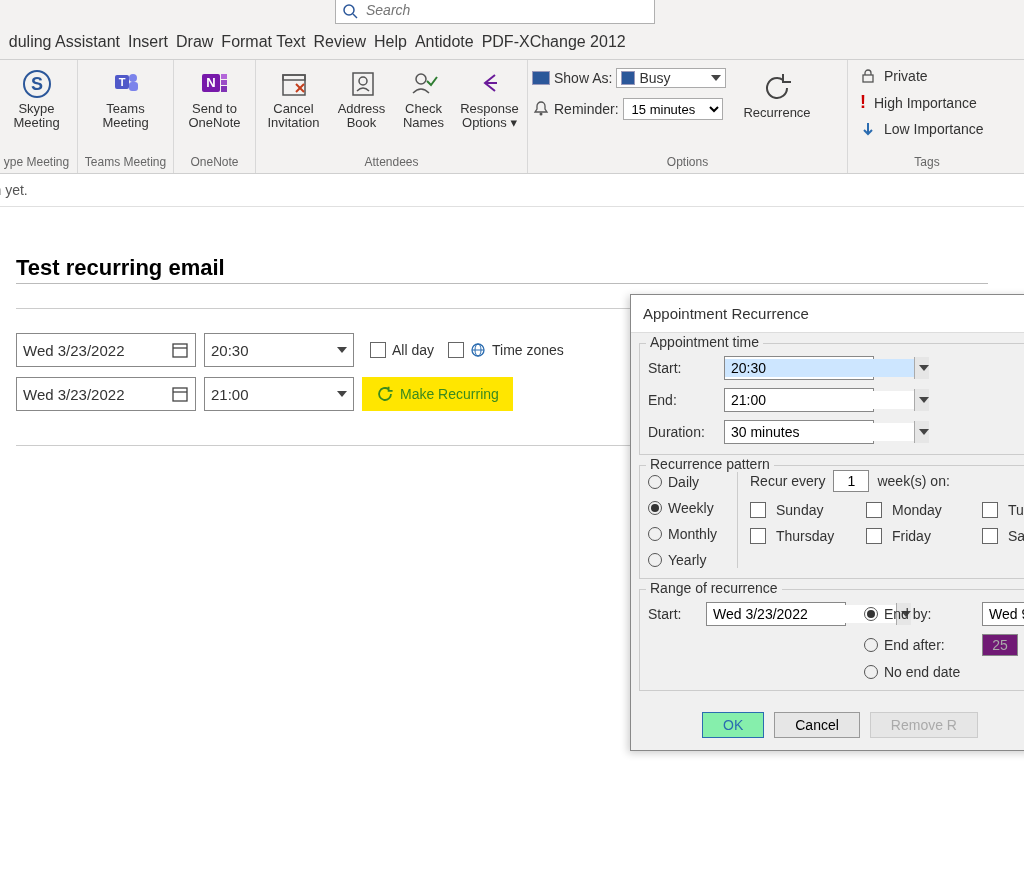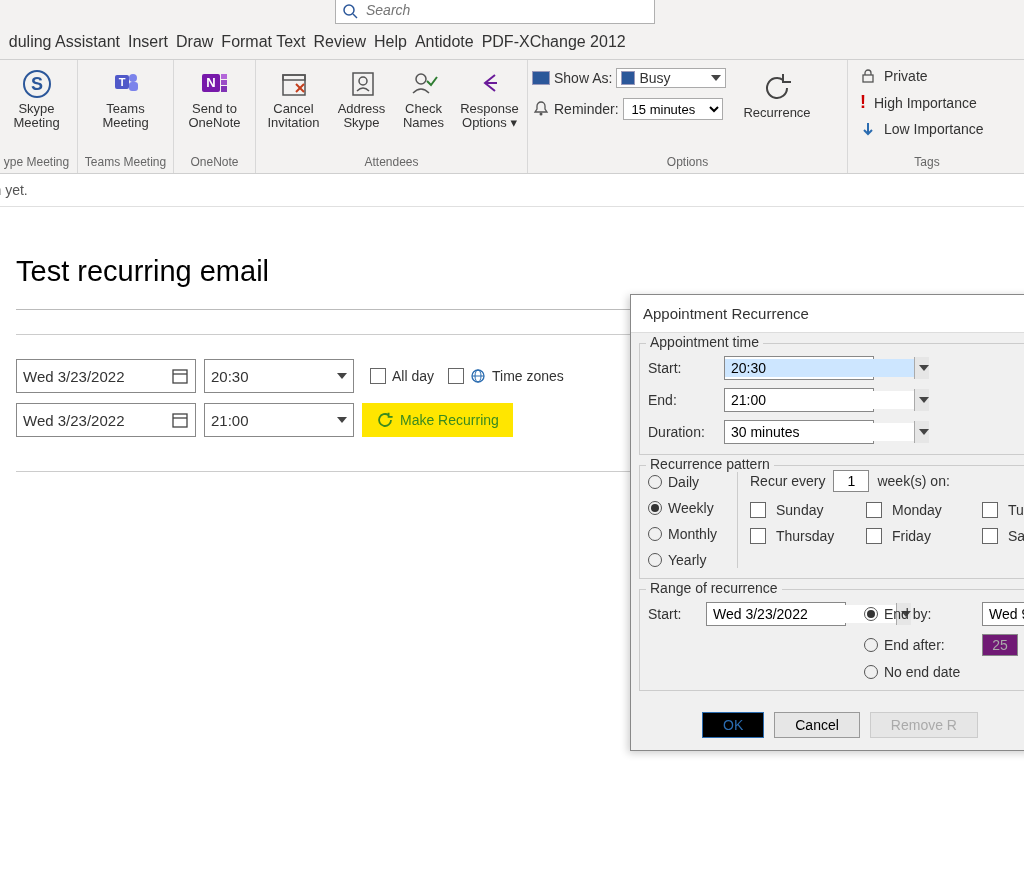--- a/index.html
+++ b/index.html
@@ -28,21 +28,21 @@
   .busybox { display:inline-flex; align-items:center; gap:4px; border:1px solid #aaa; padding:1px 4px; background:#fff;}
   .busyswatch { width:14px; height:14px; background:#2b579a; display:inline-block; border:1px solid #99b;}
   .tags-col { display:flex; flex-direction: column; gap:8px; padding:6px 8px 0 8px; font-size:14px; width:150px;}
   .trow { display:flex; align-items:center; gap:8px; cursor:pointer;}
 
   .status { padding: 8px 0 8px 0; color:#555; font-size:14px; border-bottom:1px solid #e0e0e0;}
   .status span { margin-left:-54px; }
 
   
   .main { padding: 10px 16px; }
-  .title-input { font-size: 29px; font-weight: 400; border:none; border-bottom:1px solid #bbb; width: 98%; padding: 10px 0 21px 0; outline: none;}
+  .title-input { font-size: 22px; font-weight: 700; border:none; border-bottom:1px solid #bbb; width: 98%; padding: 10px 0 2px 0; outline: none;}
   .hr { border-bottom:1px solid #ccc; height: 1px; margin: 24px 0;}
   .dt-grid { display: grid; grid-template-columns: 180px 150px auto; gap: 10px 8px; align-items: center; margin-top: 6px;}
   .datebox, .timebox { border:1px solid #888; height: 34px; display:flex; align-items:center; padding: 0 6px; background:#fff;}
   .datebox .dtxt, .timebox .ttxt { flex:1; font-size:15px;}
   .caret-down { width:0; height:0; border-left:5px solid transparent; border-right:5px solid transparent; border-top:6px solid #444; margin-left:4px;}
   .checks { display:flex; align-items:center; gap:14px; padding-left:8px;}
   .chk { display:flex; align-items:center; gap:6px;}
   .chkbox { width:16px; height:16px; border:1px solid #666; background:#fff; display:inline-block;}
   .make-rec { background:#ffe600; color:#3a8a1f; display:inline-flex; align-items:center; gap:6px; height:34px; padding: 0 14px; font-weight:500; cursor:pointer;}
   .globe { color:#2b6cb0; }
@@ -65,21 +65,21 @@
   .rdot { width:14px; height:14px; border:1px solid #555; border-radius:50%; display:inline-flex; align-items:center; justify-content:center;}
   .rdot.on::after { content:""; width:8px; height:8px; background:#333; border-radius:50%;}
   .recur-row { display:flex; align-items:center; gap:8px; font-size:14px; margin-bottom:10px;}
   .ninput { width:36px; height:22px; border:1px solid #888; text-align:center; font-size:14px; background:#fff;}
   .ninput.disabled { color:#aaa; background:#701a75;}
   .days { display:grid; grid-template-columns: 110px 110px 80px; gap: 10px 6px;}
   .day { display:flex; align-items:center; gap:10px; font-size:14px;}
   .range-grid { display:grid; grid-template-columns: 50px 150px 110px auto; align-items:center; gap:8px 8px;}
   .dlg-actions { display:flex; justify-content:center; gap:10px; padding:10px 8px 12px 8px; border-top:1px solid transparent;}
   .btn { height:26px; padding:0 20px; background:#e6e6e6; border:1px solid #999; cursor:pointer; font-size:14px;}
-  .btn.primary { background:#000000; border:1px solid #2b6cb0; color:#2b6cb0;}
+  .btn.primary { background:#86efac; border:1px solid #2b6cb0; color:#2b6cb0;}
   .btn.disabled { color:#aaa; border-color:#ccc; cursor:default;}
 
   
   svg { display:block; }
 </style>
 </head>
 <body>
 
 <div class="titlebar">
   <div class="searchbox">
@@ -174,21 +174,21 @@
       </div>
       <div class="vbtn" style="width:58px">
         <span class="icon">
           <svg width="34" height="34" viewBox="0 0 34 34">
               <rect x="8" y="6" width="20" height="22" fill="none" stroke="#555" stroke-width="1.5"></rect>
               <circle cx="18" cy="14" r="4" fill="none" stroke="#555" stroke-width="1.5"></circle>
               <path d="M12 24 q6 -6 12 0" fill="none" stroke="#555" stroke-width="1.5"></path>
             </svg>
         </span>
         <span style="white-space:pre-line">Address
-Skype</span>
+Book</span>
       </div>
       <div class="vbtn" style="width:54px">
         <span class="icon">
           <svg width="34" height="34" viewBox="0 0 34 34">
               <circle cx="14" cy="12" r="5" fill="none" stroke="#555" stroke-width="1.5"></circle>
               <path d="M6 26 q8 -8 16 0" fill="none" stroke="#555" stroke-width="1.5"></path>
               <path d="M20 14 l4 4 l6 -8" fill="none" stroke="#2e7d32" stroke-width="2"></path>
             </svg>
         </span>
         <span style="white-space:pre-line">Check

